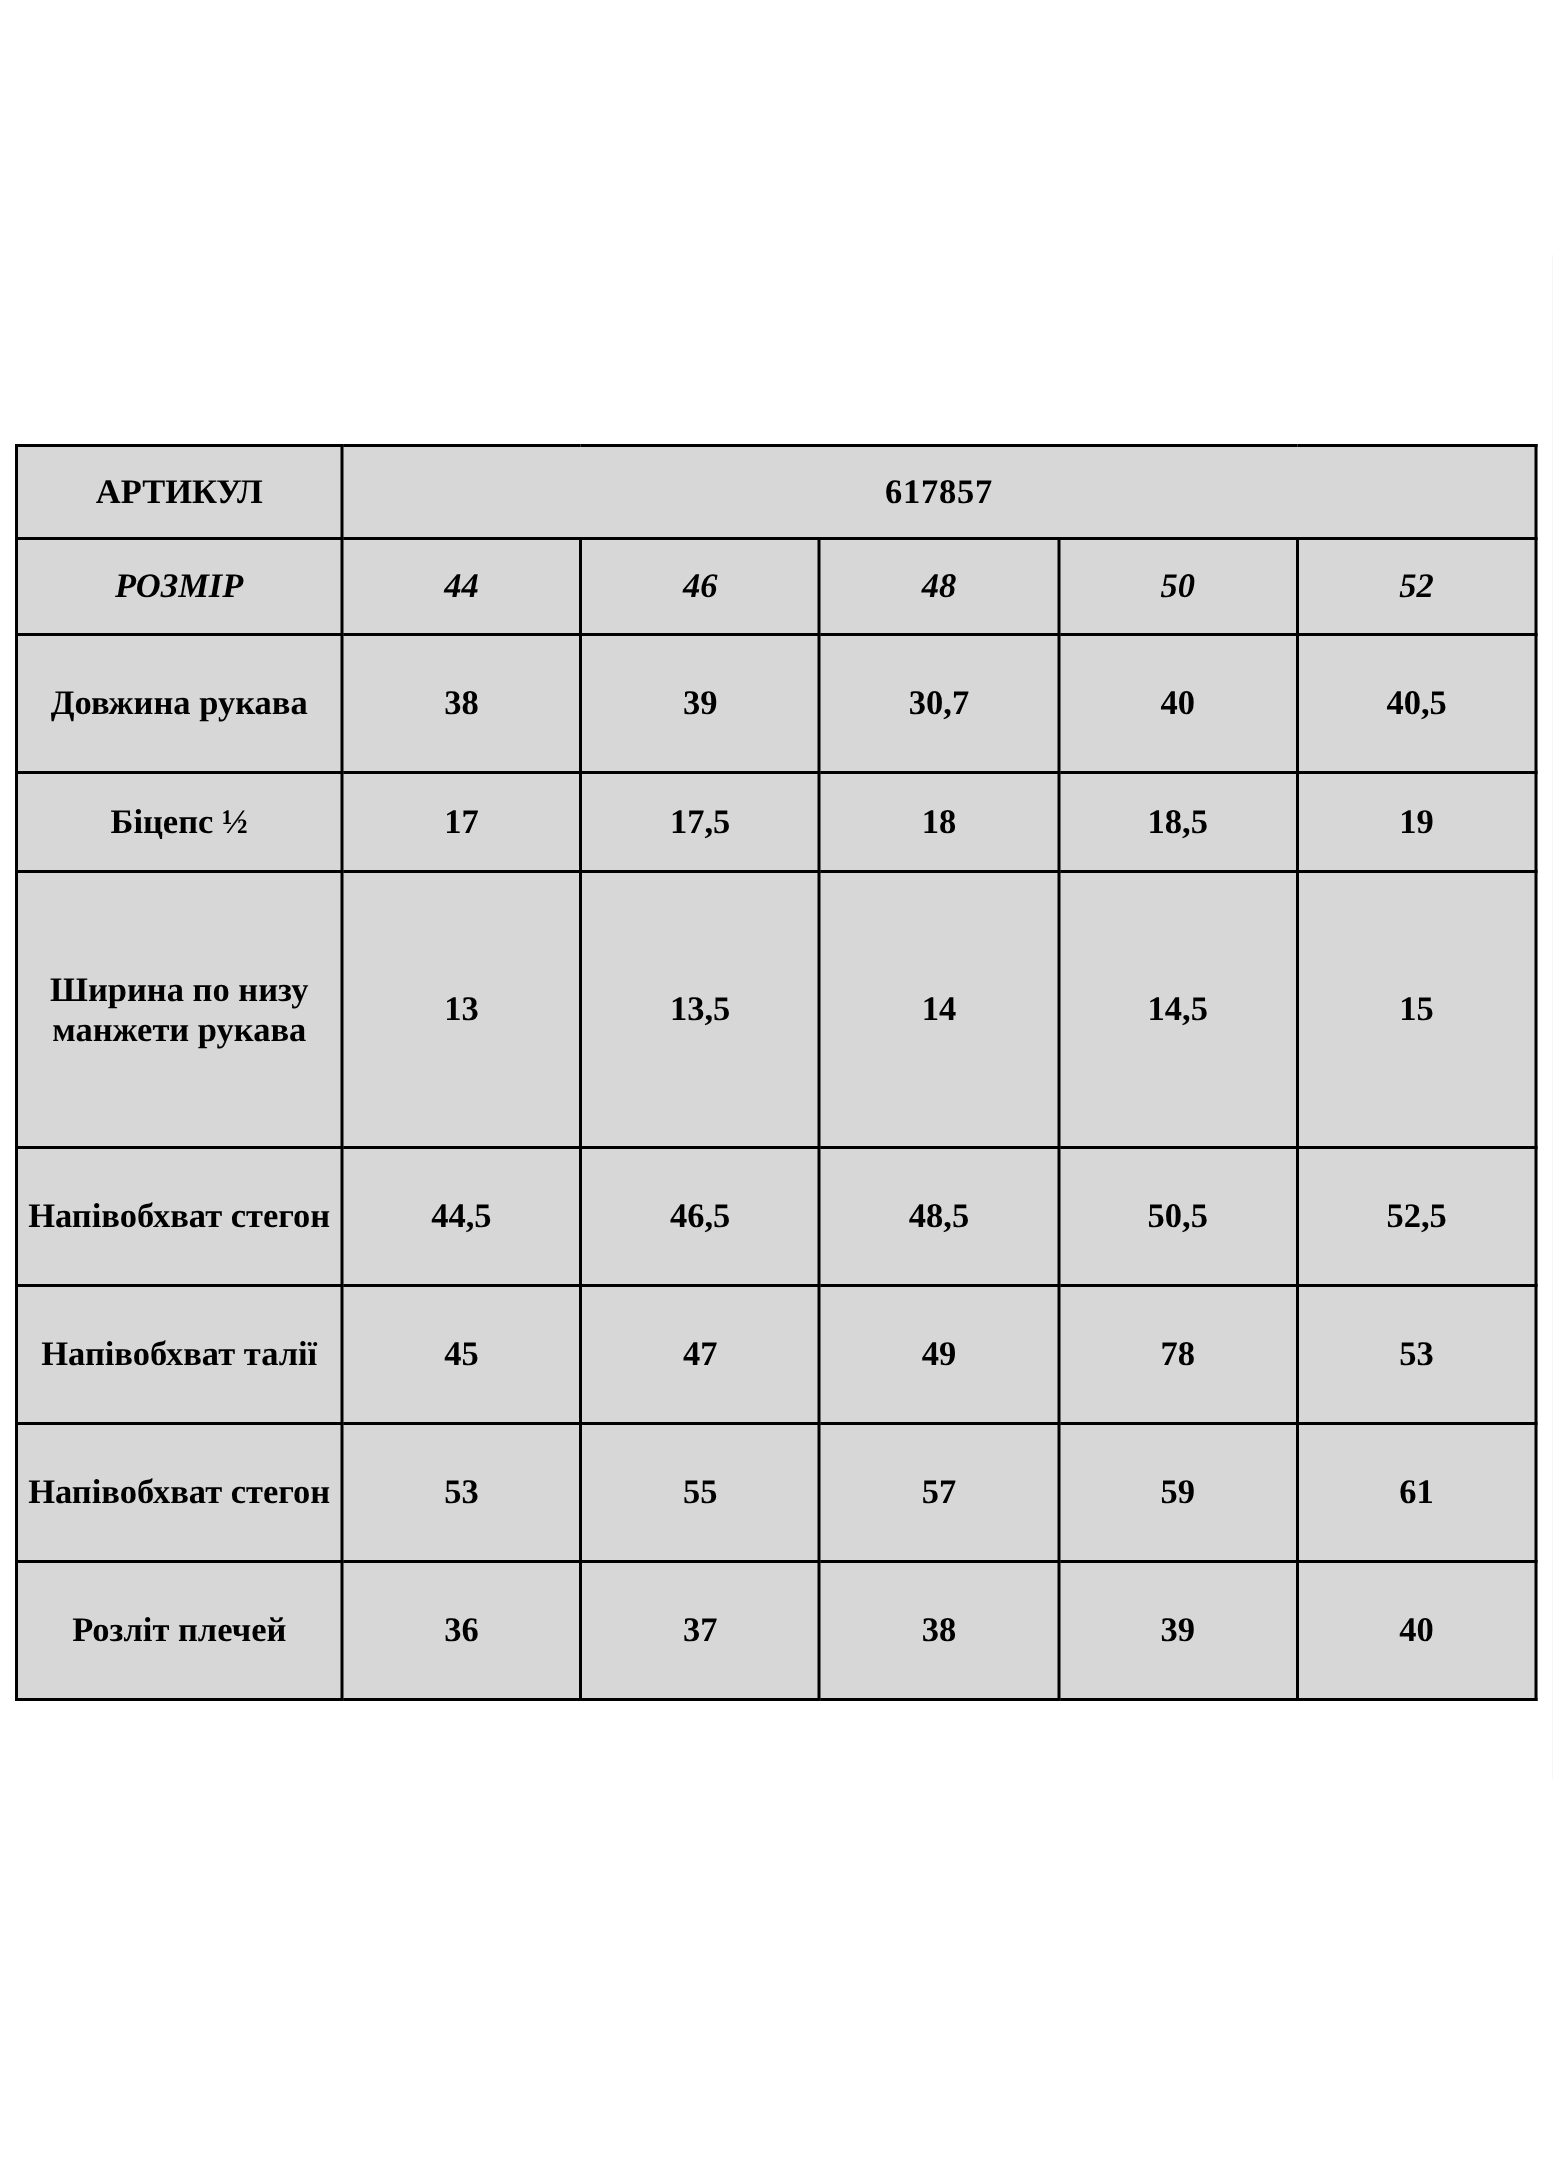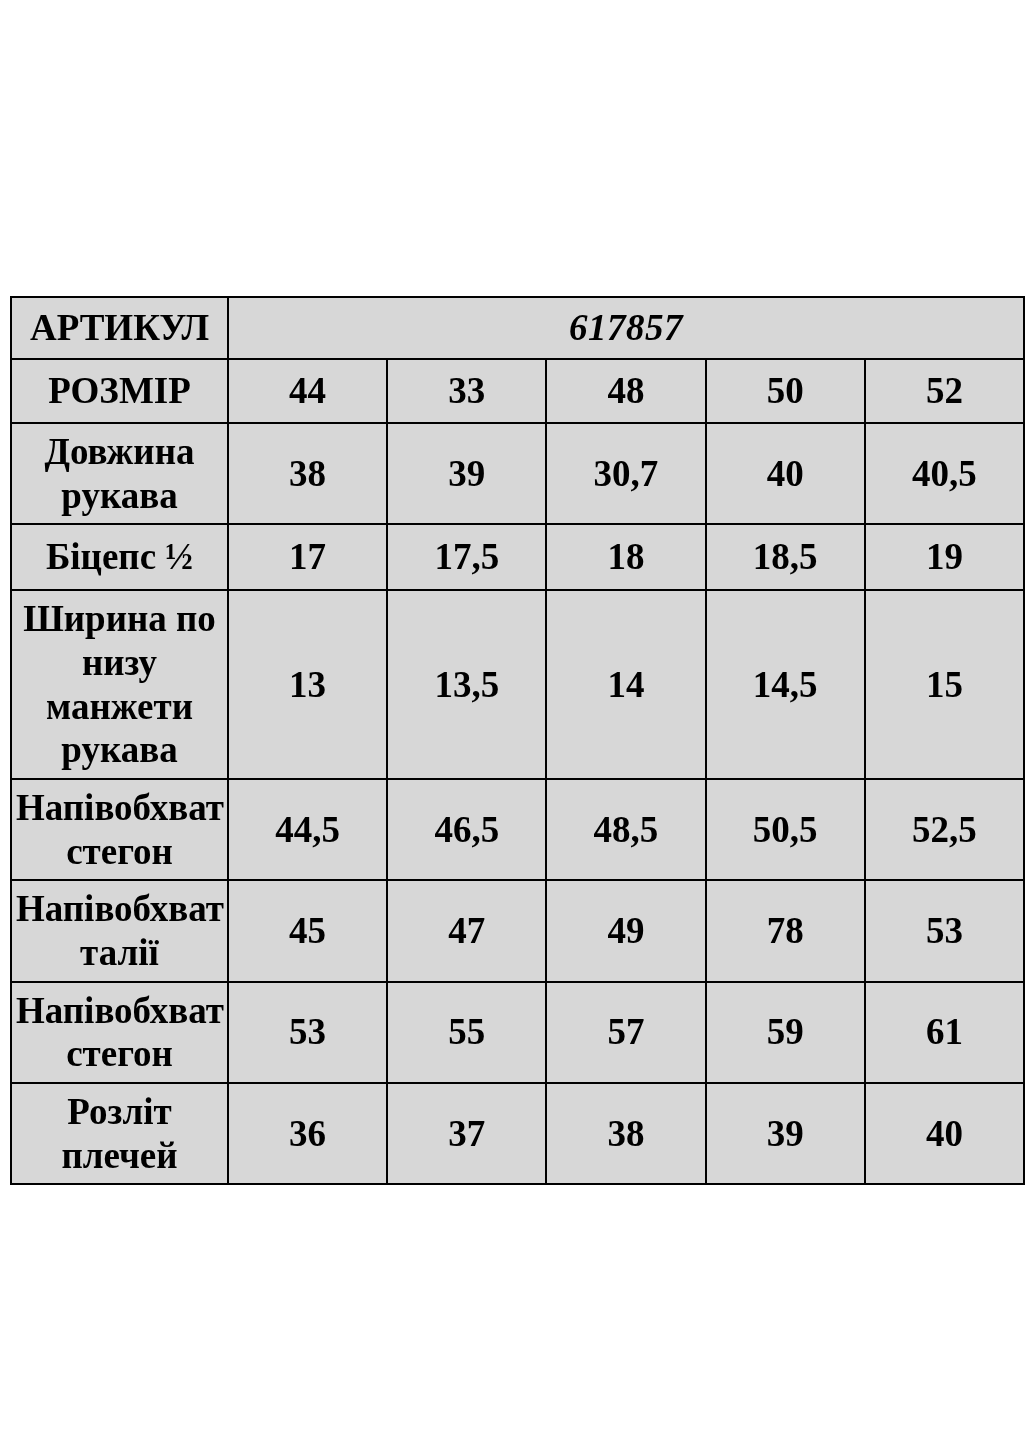--- a/index.html
+++ b/index.html
@@ -25,56 +25,55 @@
     width: 1015px;
     table-layout: fixed;
     background: #d7d7d7;
   }
   table.size-table td {
     border: 2px solid #000000;
     background: #d7d7d7;
     text-align: center;
     vertical-align: middle;
     font-weight: bold;
-    font-size: 37px;
+    font-size: 23px;
     color: #000000;
     line-height: 1.18;
     padding: 6px 4px;
   }
   td.label-cell {
     width: 207px;
     font-size: 28px;
     padding: 8px 6px;
   }
   td.article-value {
     color: #ff0000;
     font-size: 28px;
     letter-spacing: 0.5px;
-    font-style: italic;
   }
   .row-article td { height: 48px; }
-  .row-size td { height: 50px; }
+  .row-size td { height: 50px; font-style: italic; }
   .row-two td { height: 78px; }
   .row-one td { height: 52px; margin-top: 35px; }
   .row-tall td { height: 170px; margin-top: 44px; }
 </style>
 </head>
 <body>
 
 <div id="size-table-wrap">
   <table class="size-table">
     <tbody>
       <tr class="row-article">
         <td class="label-cell">АРТИКУЛ</td>
         <td class="article-value" colspan="5">617857</td>
       </tr>
       <tr class="row-size">
         <td class="label-cell">РОЗМІР</td>
         <td>44</td>
-        <td>33</td>
+        <td>46</td>
         <td>48</td>
         <td>50</td>
         <td>52</td>
       </tr>
 
 
       <tr class="row-two">
         <td class="label-cell">Довжина рукава</td>
         <td>38</td>
         <td>39</td>

